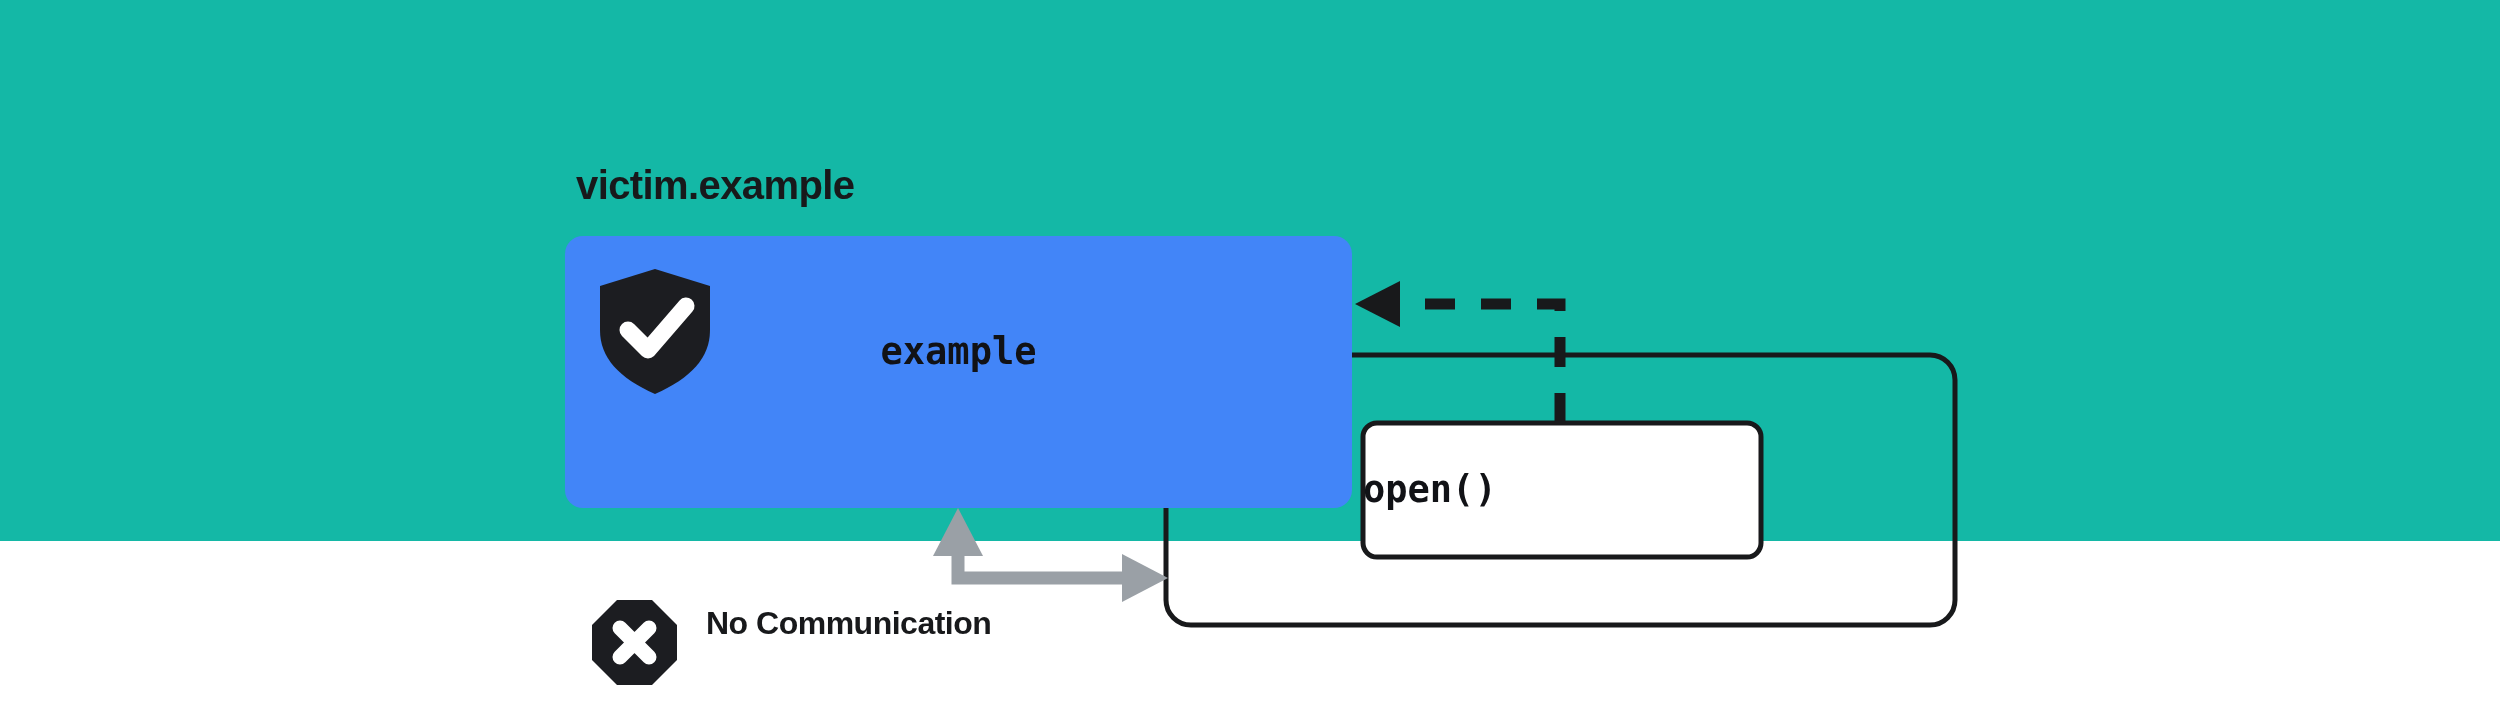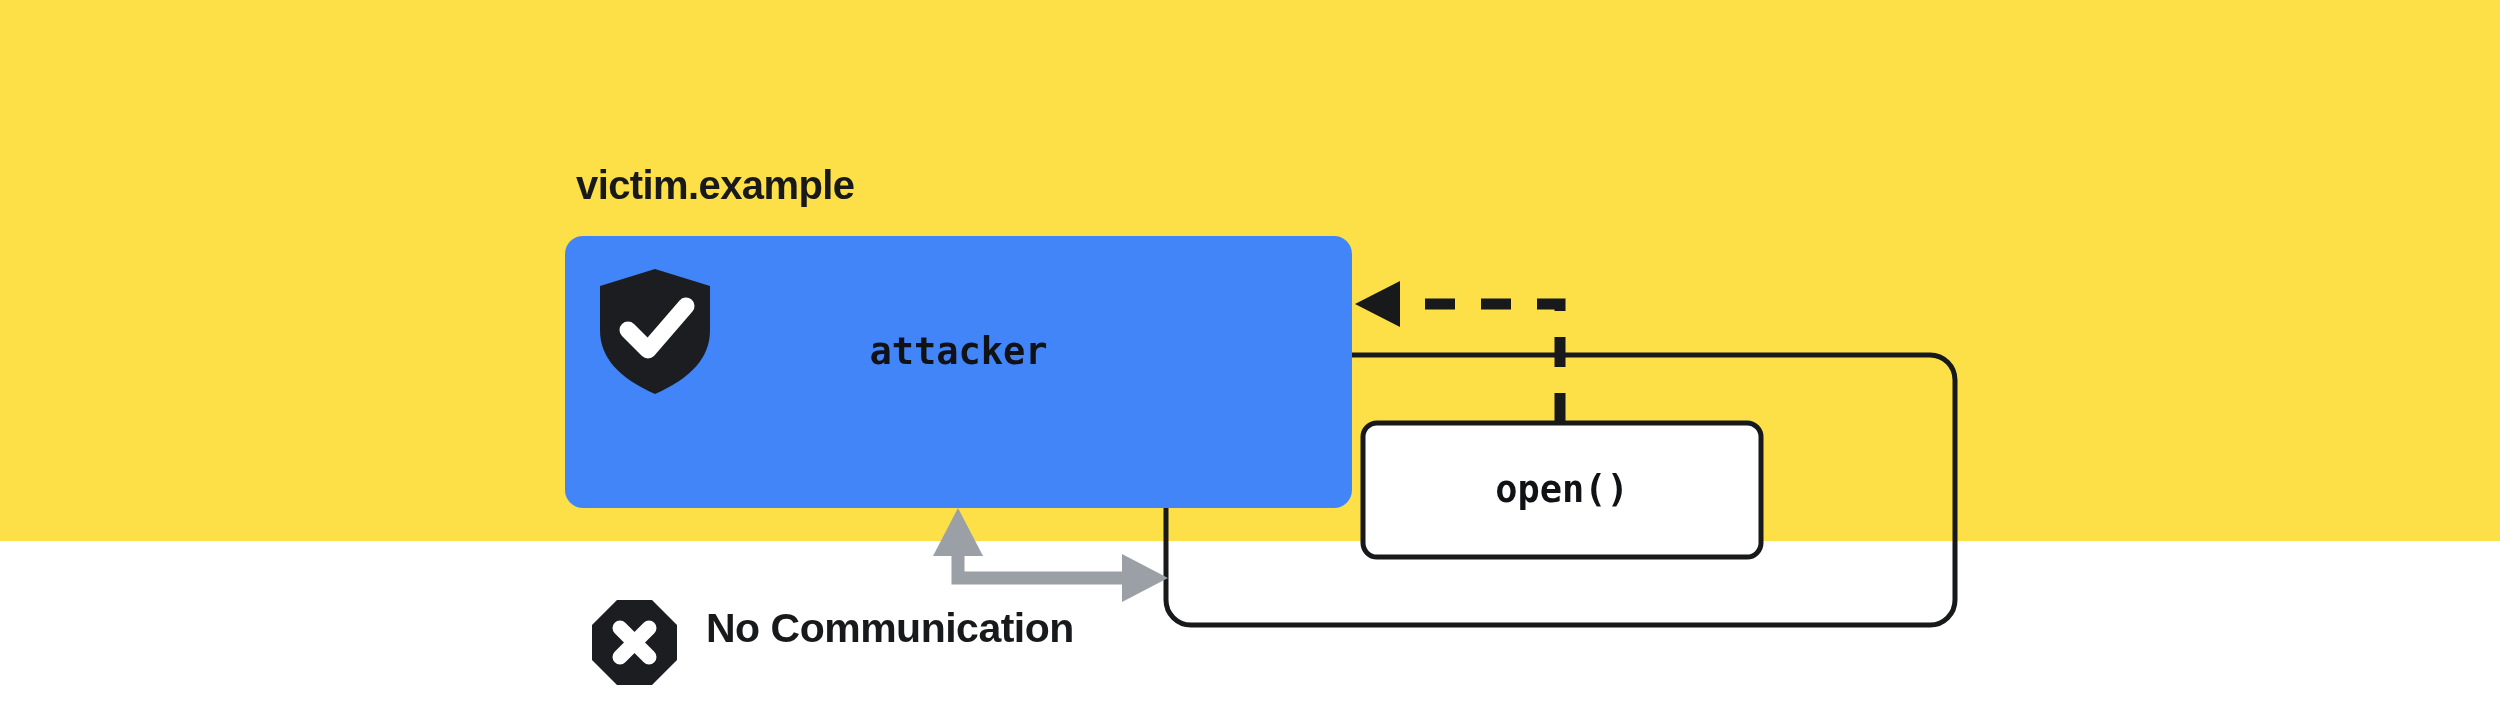--- a/index.html
+++ b/index.html
@@ -10,21 +10,21 @@
   body {
     width: 2500px;
     height: 727px;
     overflow: hidden;
     font-family: "Liberation Sans", sans-serif;
   }
   #stage {
     position: relative;
     width: 2500px;
     height: 541px;
-    background: #fde047;
+    background: #14b8a6;
   }
   #diagram-svg {
     position: absolute;
     left: 0;
     top: 0;
     width: 2500px;
     height: 727px;
   }
   .frame-label {
     position: absolute;
@@ -57,34 +57,34 @@
     top: 371px;
     width: 787px;
     font-size: 37px;
     letter-spacing: 0px;
   }
   #open-label {
     position: absolute;
     left: 1363px;
     top: 468px;
     width: 398px;
-    text-align: center;
+    text-align: left;
     font-family: "DejaVu Sans Mono", "Liberation Mono", monospace;
     font-weight: 700;
     font-size: 37px;
     color: #111216;
     white-space: nowrap;
   }
   #nocomm-label {
     position: absolute;
     left: 706px;
     top: 605px;
     font-family: "Liberation Sans", sans-serif;
     font-weight: 700;
-    font-size: 41px;
+    font-size: 32px;
     letter-spacing: -0.5px;
     color: #18191b;
     white-space: nowrap;
   }
 </style>
 </head>
 <body>
 
 <div id="stage">
 
@@ -114,21 +114,21 @@
 
     <g>
       <path d="M 617 600 L 652 600 L 677 625 L 677 660 L 652 685 L 617 685 L 592 660 L 592 625 Z" fill="#1c1d21"></path>
       <path d="M 620 628 L 649 657 M 649 628 L 620 657" stroke="#ffffff" stroke-width="15" stroke-linecap="round"></path>
     </g>
 
   </svg>
 
   <div class="frame-label" id="victim-label">victim.example</div>
 
-  <div class="mono-line" id="doc-line">attacker</div>
+  <div class="mono-line" id="doc-line">example</div>
 
 
   <div id="open-label">open()</div>
 
   <div id="nocomm-label">No Communication</div>
 
 
 </div>
 
 </body></html>

